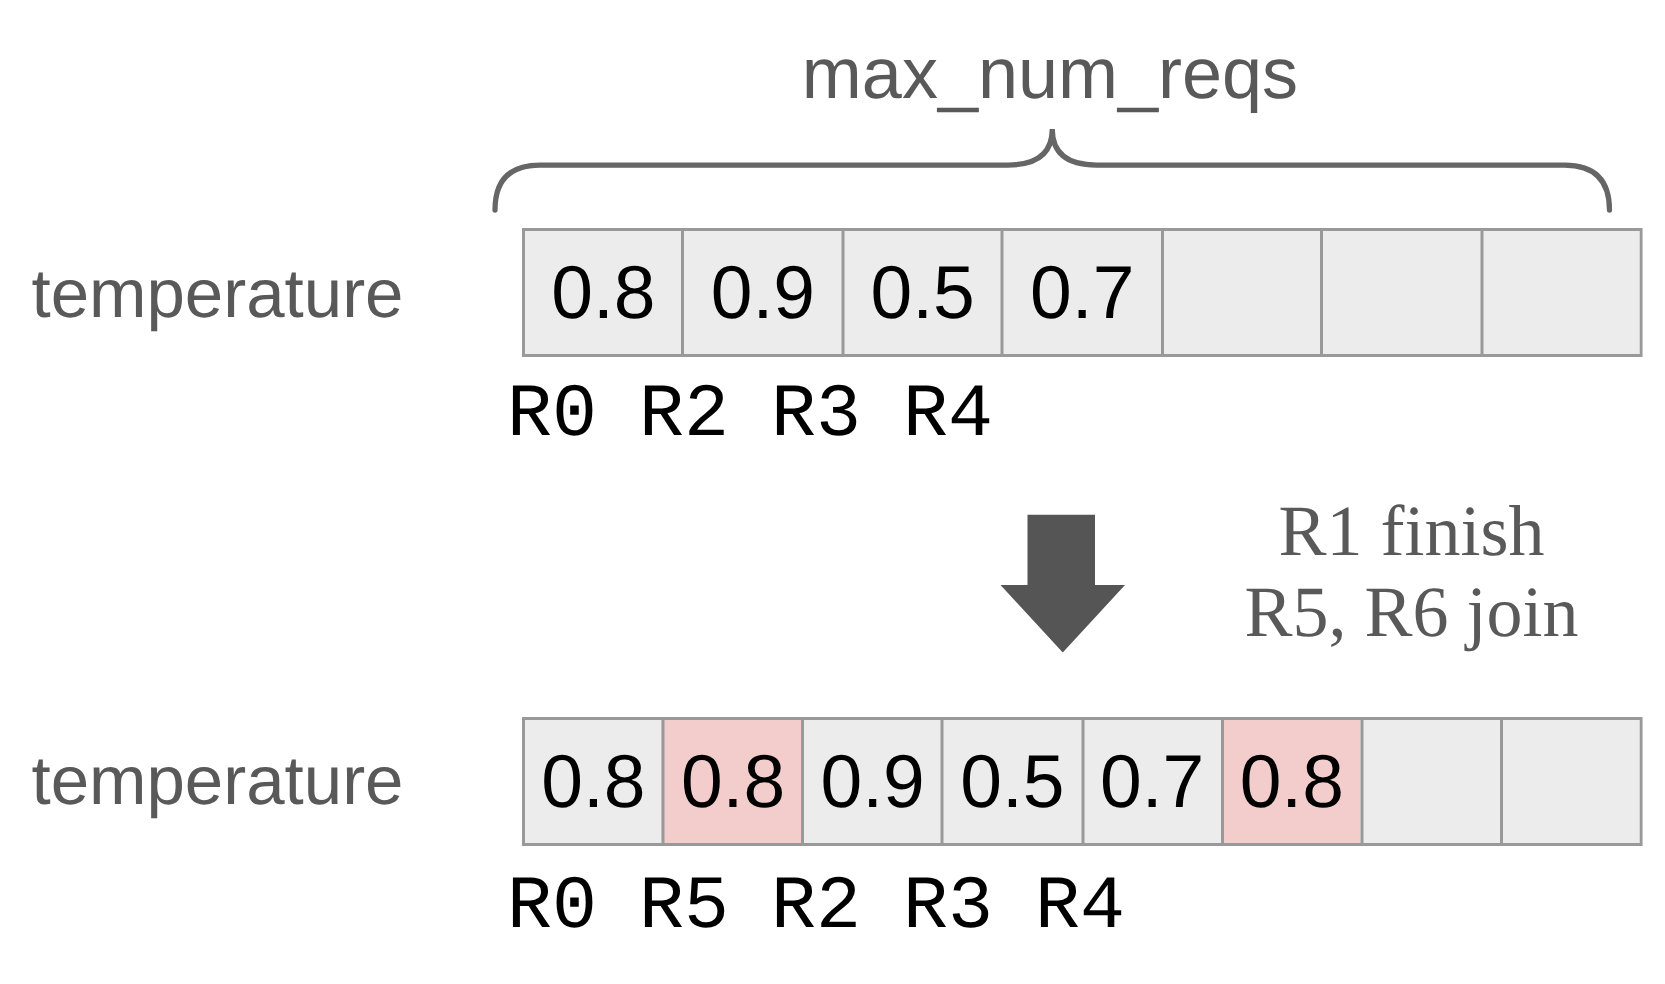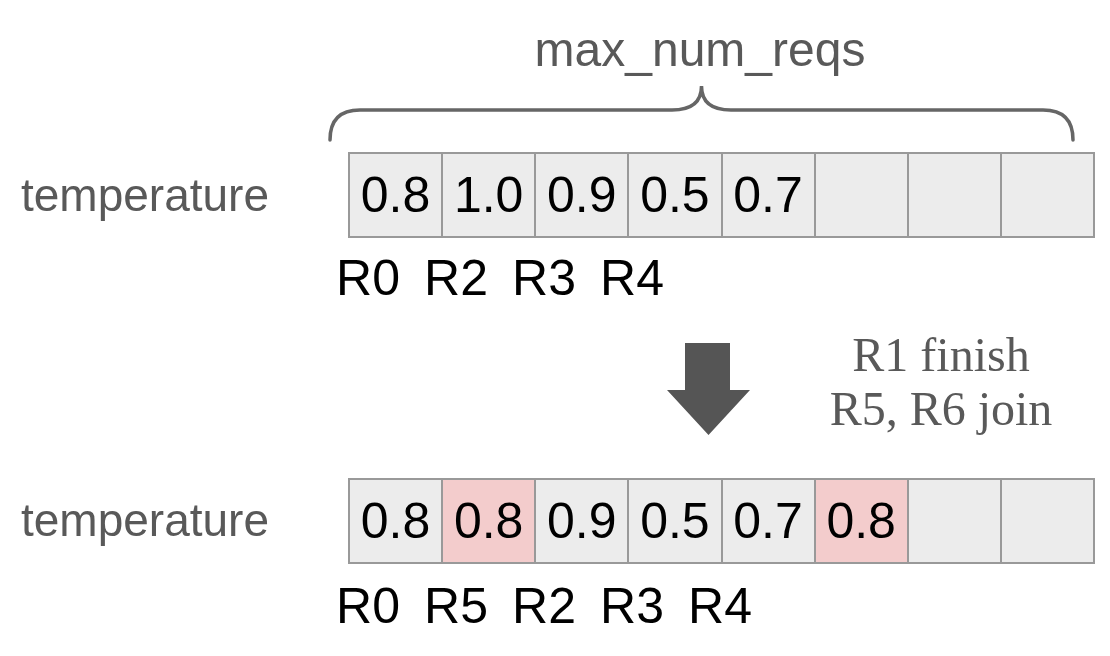--- a/index.html
+++ b/index.html
@@ -84,20 +84,21 @@
     font-size: 50px;
     color: var(--value-text);
     line-height: 56px;
   }
   .req-labels.before { top: 250px; }
   .req-labels.after  { top: 578px; }
   .req-label {
     width: 88px;
     text-align: center;
     white-space: nowrap;
+    font-family: Liberation Mono, monospace;
   }
   .arrow-svg {
     position: absolute;
     left: 667px;
     top: 343px;
     width: 83px;
     height: 92px;
   }
   .transition-caption {
     position: absolute;
@@ -120,21 +121,20 @@
   <div class="brace-label">max_num_reqs</div>
 
   <svg class="brace-svg" viewBox="0 0 747 58">
     <path d="M 2 56 Q 2 26 32 26 L 344 26 Q 373.5 26 373.5 2 Q 373.5 26 403 26 L 715 26 Q 745 26 745 56" fill="none" stroke="var(--brace-stroke)" stroke-width="3.5" stroke-linecap="round"></path>
   </svg>
 
   <div class="row-label before">temperature</div>
 
   <div class="array-row before">
       <div class="cell">0.8</div>
-      <div class="cell">1.0</div>
       <div class="cell">0.9</div>
       <div class="cell">0.5</div>
       <div class="cell">0.7</div>
       <div class="cell"></div>
       <div class="cell"></div>
       <div class="cell"></div>
     </div>
 
   <div class="req-labels before">
       <span class="req-label">R0</span>

